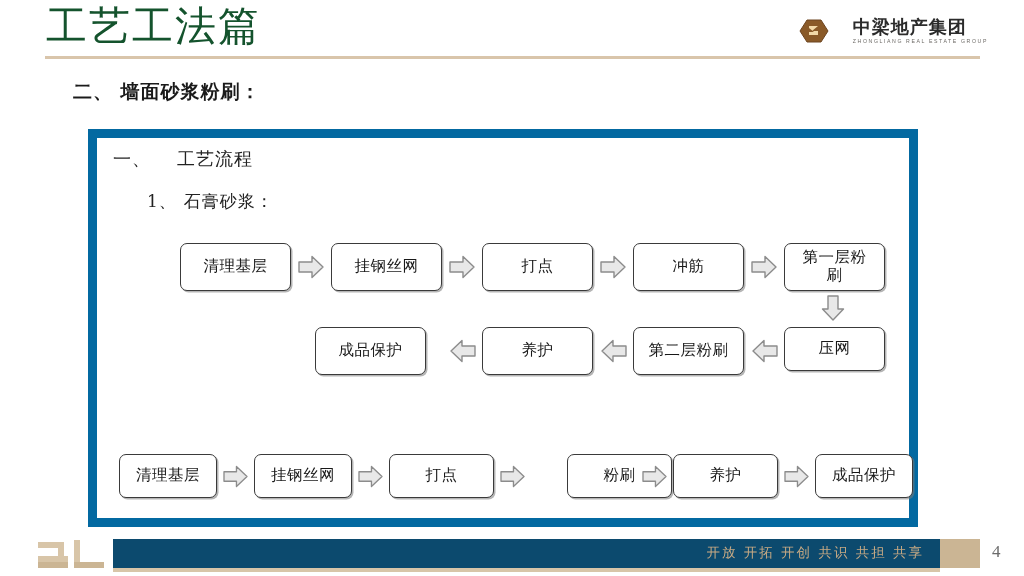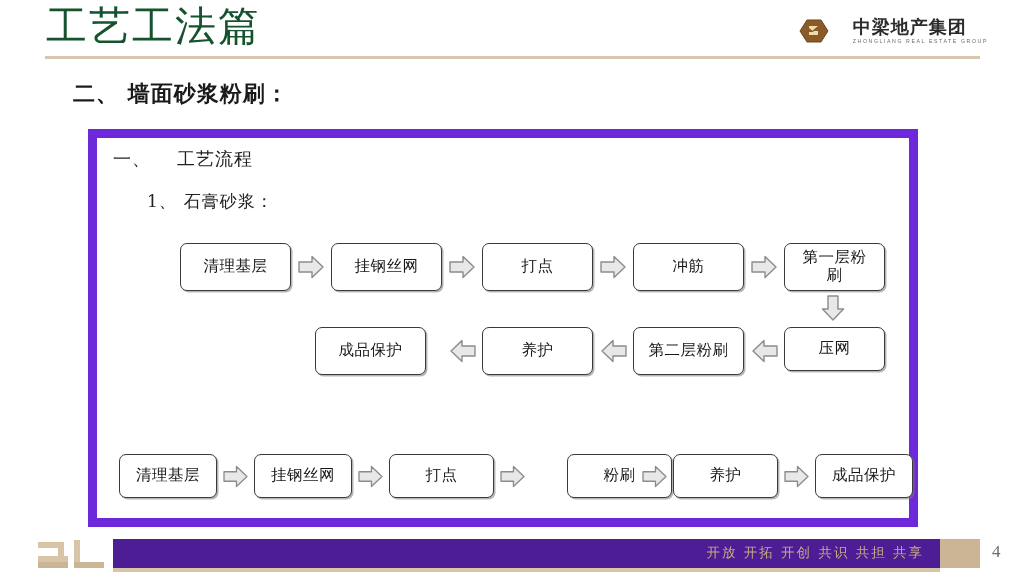--- a/index.html
+++ b/index.html
@@ -83,35 +83,35 @@
     margin-top: 3px;
     white-space: nowrap;
   }
 
   
   .section-heading {
     position: absolute;
     left: 73px;
     top: 79px;
     font-family: "DejaVu Sans", "Liberation Sans", sans-serif;
-    font-size: 22px;
+    font-size: 19px;
     font-weight: bold;
     color: #1a1a1a;
     letter-spacing: 1px;
     white-space: nowrap;
   }
 
   
   .content-panel {
     position: absolute;
     left: 88px;
     top: 129px;
     width: 830px;
     height: 398px;
-    background: #6d28d9;
+    background: #0369a1;
     box-sizing: border-box;
     padding: 9px;
   }
   .content-inner {
     position: relative;
     width: 100%;
     height: 100%;
     background: #ffffff;
   }
 
@@ -176,21 +176,21 @@
     top: 536px;
     width: 1024px;
     height: 40px;
   }
   .footer-bar {
     position: absolute;
     left: 113px;
     top: 3px;
     width: 827px;
     height: 29px;
-    background: #4c1d95;
+    background: #0c4a6e;
     border-bottom: 4px solid #d8c5a8;
   }
   .footer-slogan {
     position: absolute;
     right: 16px;
     top: 5px;
     font-family: "DejaVu Serif", "Liberation Serif", serif;
     font-size: 13.5px;
     color: #c8aa84;
     letter-spacing: 2px;

